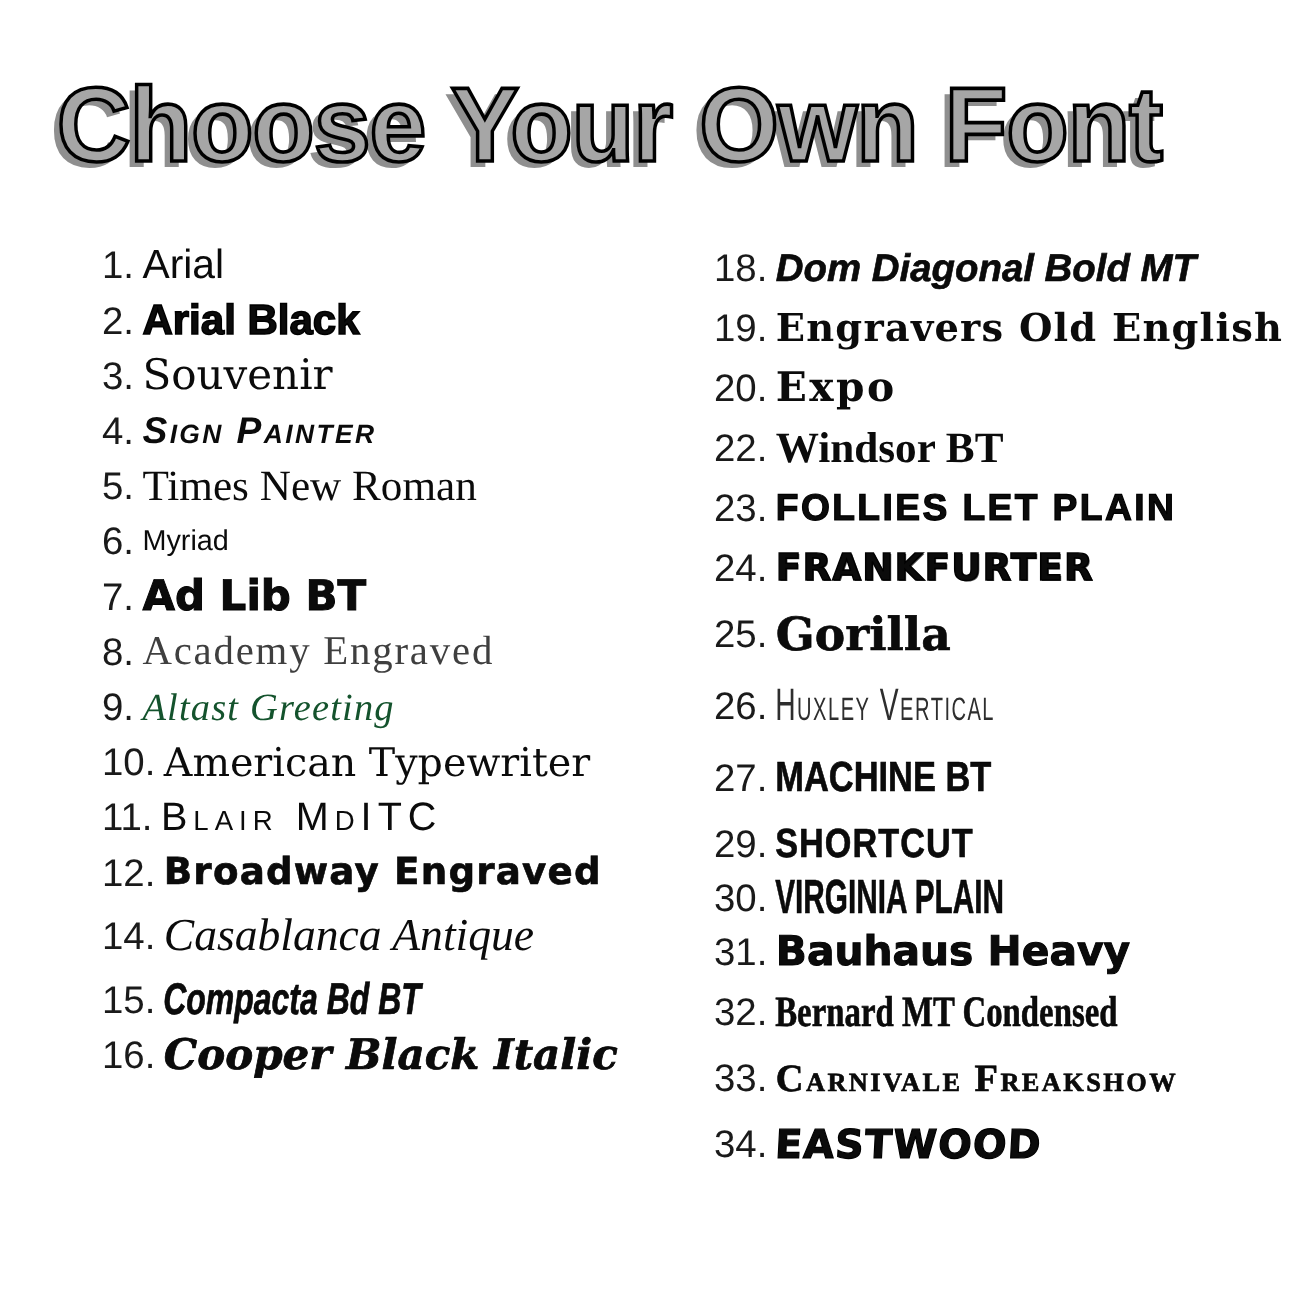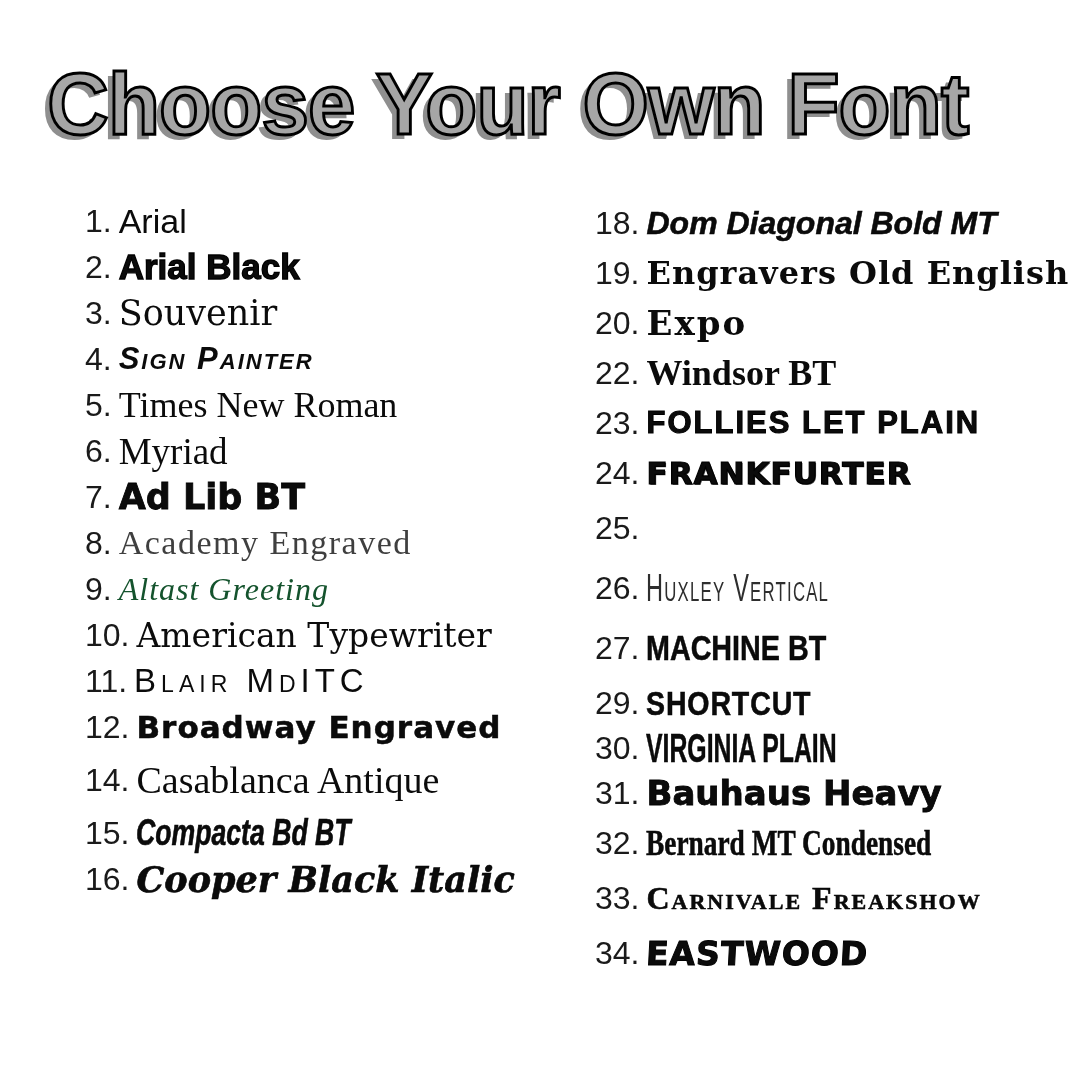--- a/index.html
+++ b/index.html
@@ -39,29 +39,29 @@
     font-size:32px;color:#1a1a1a;flex:0 0 auto;
   }
   .sample{display:inline-block;transform-origin:left center;color:#0b0b0b;}
 
   
   .f-arial      {font-family:"Liberation Sans",sans-serif;font-size:34px;}
   .f-arialblack {font-family:"Liberation Sans",sans-serif;font-size:35px;font-weight:900;-webkit-text-stroke:1.3px #000;}
   .f-souvenir   {font-family:"DejaVu Serif",serif;font-size:35px;}
   .f-signpainter{font-family:"Liberation Sans",sans-serif;font-size:31px;font-weight:700;font-style:italic;font-variant:small-caps;letter-spacing:2px;}
   .f-times      {font-family:"Liberation Serif",serif;font-size:36px;}
-  .f-myriad     {font-family:Liberation Serif, serif;font-size:37px;}
+  .f-myriad     {font-family:Liberation Sans, sans-serif;font-size:24px;}
   .f-adlib      {font-family:"DejaVu Sans",sans-serif;font-size:35px;font-weight:700;-webkit-text-stroke:0.8px #000;}
   .f-academy    {font-family:"Liberation Serif",serif;font-size:34px;letter-spacing:1.5px;color:#3f3f3f;}
   .f-altast     {font-family:"Liberation Serif",serif;font-size:32px;font-style:italic;letter-spacing:1px;color:#14532d;}
   .f-amtype     {font-family:"DejaVu Serif",serif;font-size:33px;}
   .f-blair      {font-family:"Liberation Sans",sans-serif;font-size:33px;font-variant:small-caps;letter-spacing:5px;}
   .f-broadway   {font-family:"DejaVu Sans",sans-serif;font-size:31px;font-weight:700;letter-spacing:1px;-webkit-text-stroke:0.5px #000;}
   .f-brody      {font-family:"DejaVu Serif",serif;font-size:38px;font-weight:700;font-style:italic;}
-  .f-casablanca {font-family:"Liberation Serif",serif;font-size:38px;}
+  .f-casablanca {font-family:"Liberation Serif",serif;font-size:38px;font-style:italic;}
   .f-compacta   {font-family:"Liberation Sans",sans-serif;font-size:37px;font-weight:700;font-style:italic;transform:scaleX(0.72);-webkit-text-stroke:0.6px #000;}
   .f-cooper     {font-family:"DejaVu Serif",serif;font-size:35px;font-weight:700;font-style:italic;-webkit-text-stroke:0.6px #000;}
   .f-decorated  {font-family:"DejaVu Serif",serif;font-size:28px;font-weight:900;letter-spacing:3px;-webkit-text-stroke:0.8px #000;text-shadow:4px 4px 0 #8d8d8d;}
   .f-dom        {font-family:"Liberation Sans",sans-serif;font-size:32px;font-weight:700;font-style:italic;-webkit-text-stroke:0.5px #000;}
   .f-engravers  {font-family:"DejaVu Serif",serif;font-size:32px;font-weight:700;letter-spacing:1px;}
   .f-expo       {font-family:"DejaVu Serif",serif;font-size:34px;font-weight:700;letter-spacing:2px;}
   .f-flamenco   {font-family:"Liberation Sans",sans-serif;font-size:34px;font-weight:700;font-style:italic;-webkit-text-stroke:0.6px #000;}
   .f-windsor    {font-family:"Liberation Serif",serif;font-size:36px;font-weight:700;}
   .f-follies    {font-family:"Liberation Sans",sans-serif;font-size:31px;font-weight:900;letter-spacing:2px;-webkit-text-stroke:1px #000;}
   .f-frankfurter{font-family:"DejaVu Sans",sans-serif;font-size:31px;font-weight:700;letter-spacing:1px;-webkit-text-stroke:1.2px #000;text-shadow:1px 1px 0 #555;}
@@ -165,20 +165,21 @@
       <li class="font-row">
         <span class="num">23.</span>
         <span class="sample f-follies">FOLLIES LET PLAIN</span>
       </li>
       <li class="font-row">
         <span class="num">24.</span>
         <span class="sample f-frankfurter">FRANKFURTER</span>
       </li>
       <li class="font-row tall">
         <span class="num">25.</span>
+        <span class="sample f-gorilla">Gorilla</span>
       </li>
       <li class="font-row tall">
         <span class="num">26.</span>
         <span class="sample f-huxley">Huxley Vertical</span>
       </li>
       <li class="font-row tall">
         <span class="num">27.</span>
         <span class="sample f-machine">MACHINE BT</span>
       </li>
       <li class="font-row">

